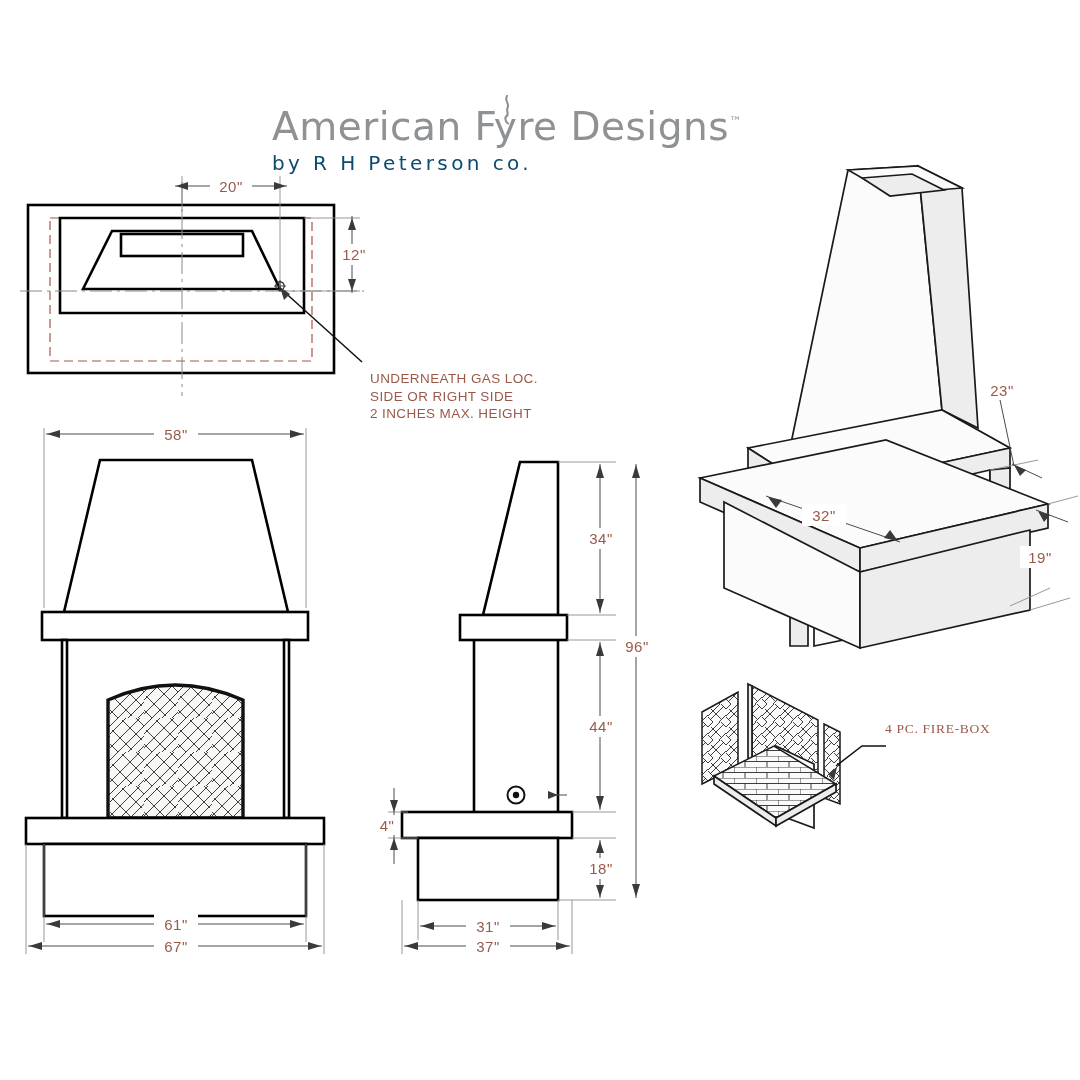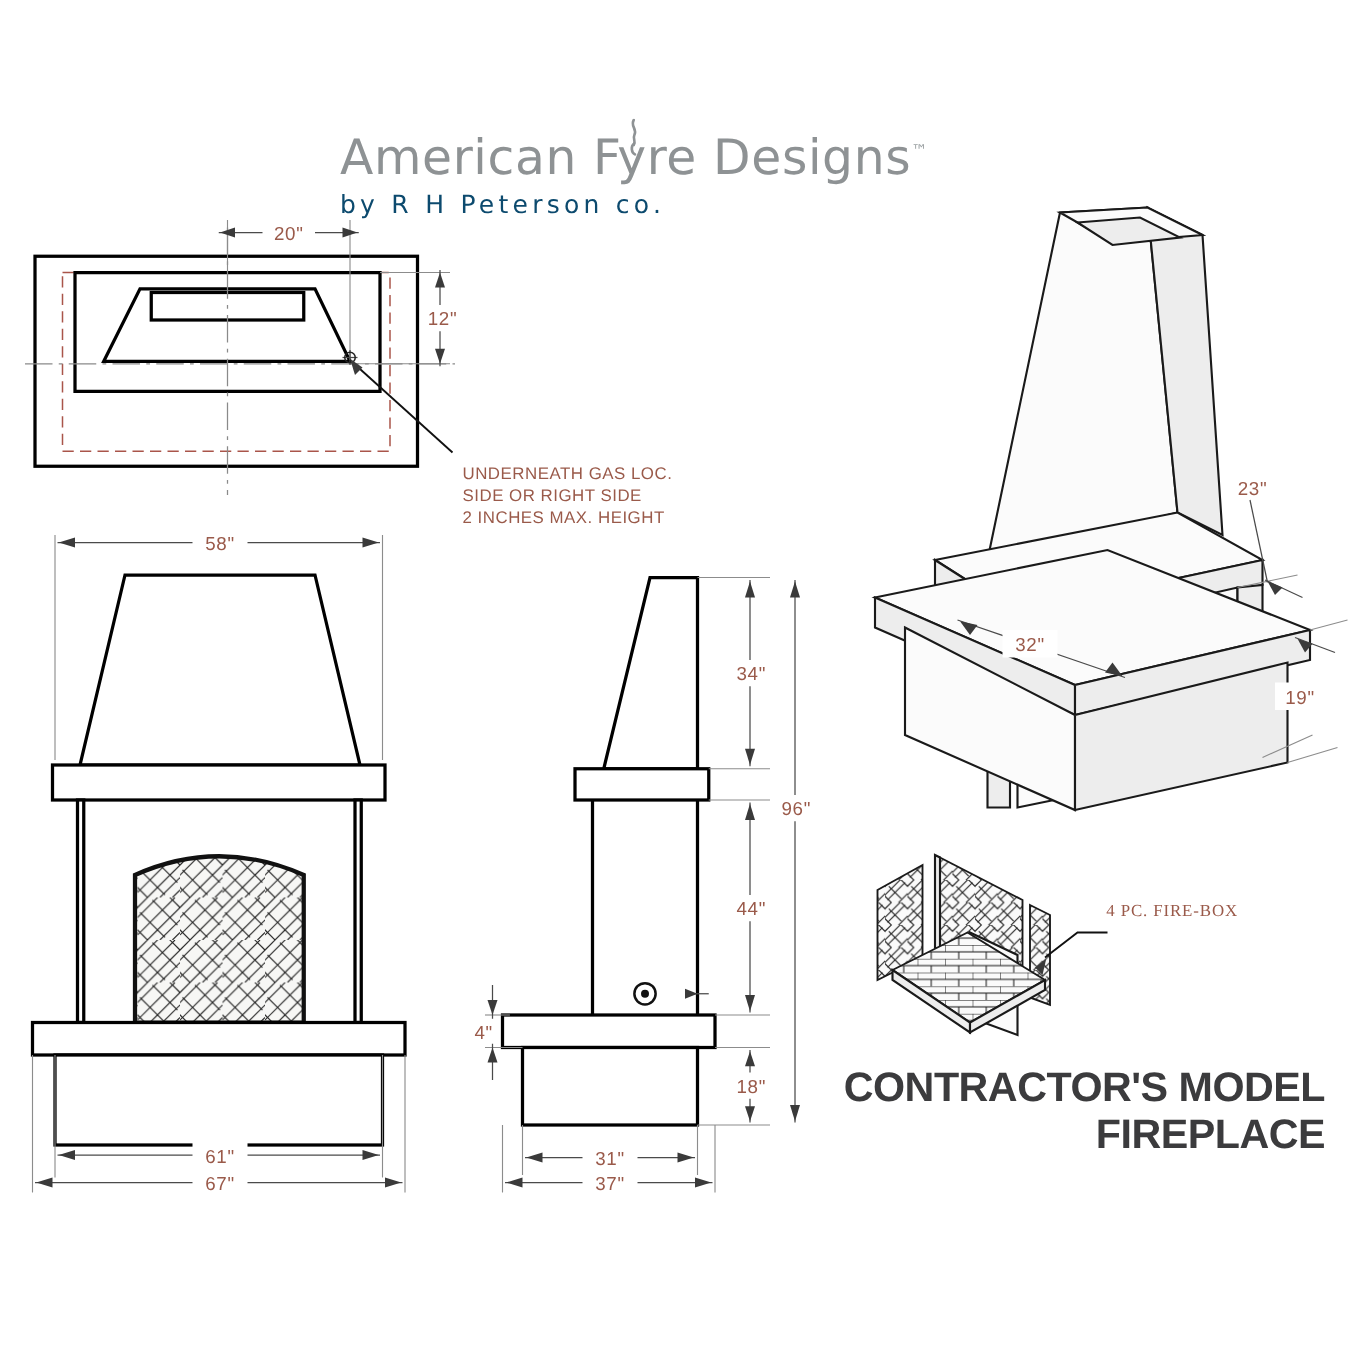--- a/index.html
+++ b/index.html
@@ -454,18 +454,14 @@
       <polygon class="obj-iso-dk" points="24,108 86,150 86,158 24,116"></polygon>
       <polygon class="obj-iso-dk" points="86,150 146,116 146,124 86,158"></polygon>
 
       <path class="leader" d="M 146 98 L 172 78 L 196 78"></path>
       <polygon class="arrow-fill" points="147,99 138,106 144,112"></polygon>
     </svg>
   </div>
 
   <div id="fbox-note">4 PC. FIRE-BOX</div>
 
-  <div id="title-block">
-    <span class="tline">CONTRACTOR'S MODEL</span>
-    <span class="tline">FIREPLACE</span>
-  </div>
 
 </div>
 
 </body></html>

